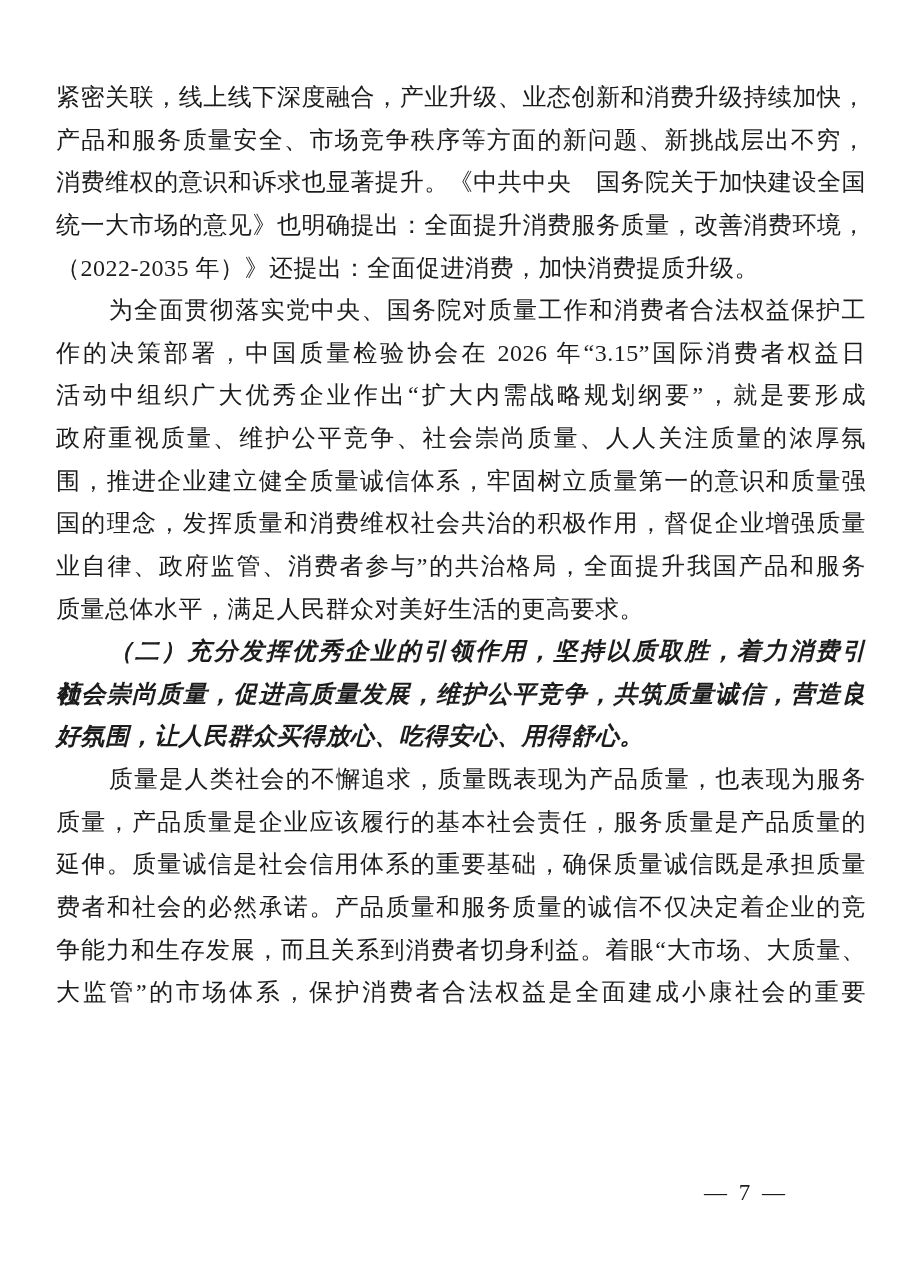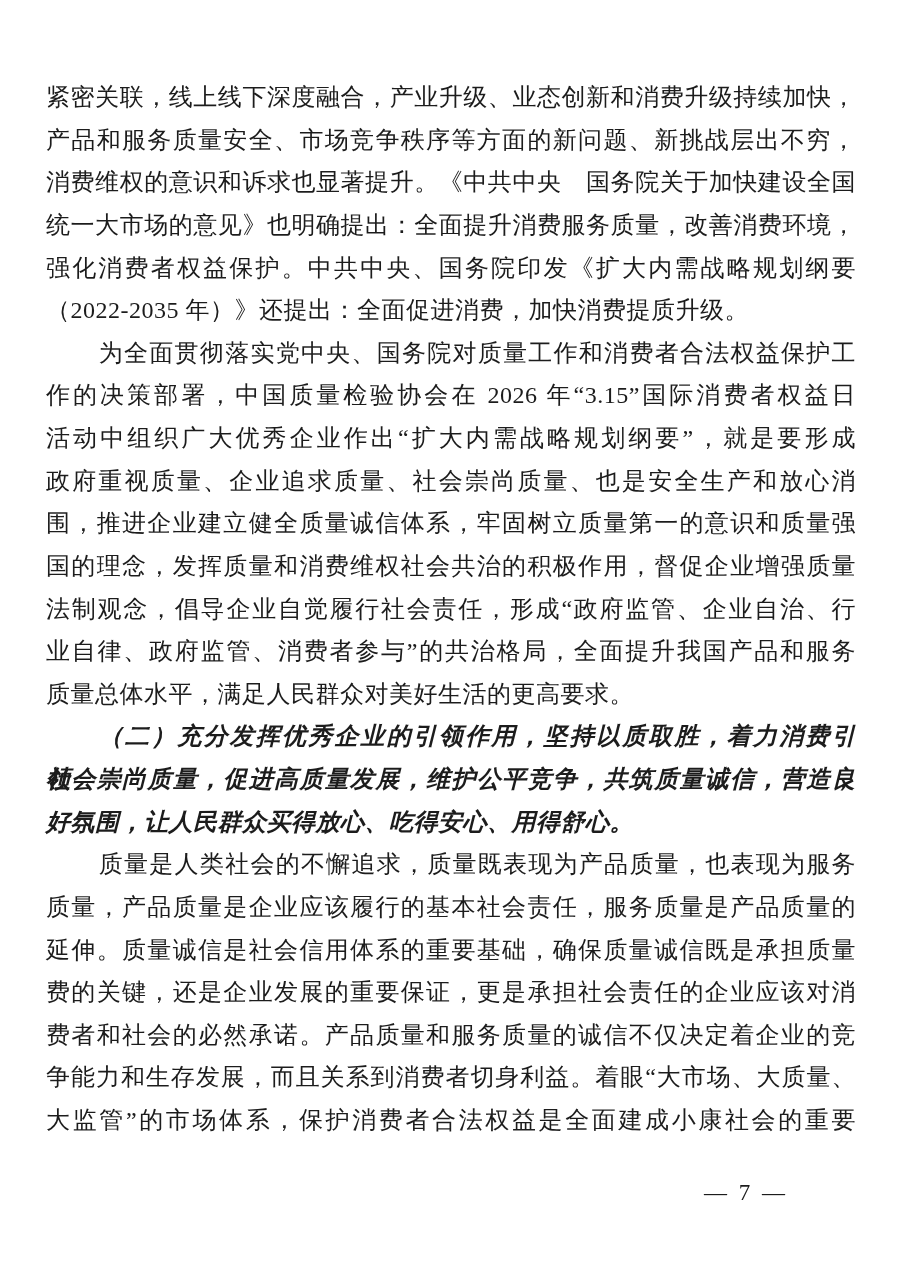--- a/index.html
+++ b/index.html
@@ -8,21 +8,21 @@
     background: #ffffff;
     overflow: hidden;
   }
   body {
     position: relative;
     font-family: "Liberation Serif", "DejaVu Serif", serif;
     color: #1c1c1c;
   }
   .doc {
     position: absolute;
-    left: 46px;
+    left: 56px;
     top: 76px;
     width: 810px;
   }
   .para { display: block; }
   .line {
     display: block;
     height: 42.64px;
     line-height: 42.64px;
     font-size: 24px;
     letter-spacing: 0.5px;
@@ -52,43 +52,40 @@
 </style>
 </head>
 <body>
 
 <main class="doc">
     <div class="para">
       <div class="line justify">紧密关联，线上线下深度融合，产业升级、业态创新和消费升级持续加快，</div>
       <div class="line justify">产品和服务质量安全、市场竞争秩序等方面的新问题、新挑战层出不穷，</div>
       <div class="line justify">消费维权的意识和诉求也显著提升。《中共中央　国务院关于加快建设全国</div>
       <div class="line justify">统一大市场的意见》也明确提出：全面提升消费服务质量，改善消费环境，</div>
-      <div class="line justify">强化消费者权益保护。中共中央、国务院印发《扩大内需战略规划纲要</div>
       <div class="line plain">（2022-2035 年）》还提出：全面促进消费，加快消费提质升级。</div>
     </div>
     <div class="para">
       <div class="line justify indent">为全面贯彻落实党中央、国务院对质量工作和消费者合法权益保护工</div>
       <div class="line justify">作的决策部署，中国质量检验协会在 2026 年“3.15”国际消费者权益日</div>
       <div class="line justify">活动中组织广大优秀企业作出“扩大内需战略规划纲要”，就是要形成</div>
-      <div class="line justify">政府重视质量、企业追求质量、社会崇尚质量、也是安全生产和放心消</div>
+      <div class="line justify">政府重视质量、维护公平竞争、社会崇尚质量、人人关注质量的浓厚氛</div>
       <div class="line justify">围，推进企业建立健全质量诚信体系，牢固树立质量第一的意识和质量强</div>
       <div class="line justify">国的理念，发挥质量和消费维权社会共治的积极作用，督促企业增强质量</div>
-      <div class="line justify">法制观念，倡导企业自觉履行社会责任，形成“政府监管、企业自治、行</div>
       <div class="line justify">业自律、政府监管、消费者参与”的共治格局，全面提升我国产品和服务</div>
       <div class="line plain">质量总体水平，满足人民群众对美好生活的更高要求。</div>
     </div>
     <div class="para bold">
       <div class="line justify indent">（二）充分发挥优秀企业的引领作用，坚持以质取胜，着力消费引领，</div>
       <div class="line justify">社会崇尚质量，促进高质量发展，维护公平竞争，共筑质量诚信，营造良</div>
       <div class="line plain">好氛围，让人民群众买得放心、吃得安心、用得舒心。</div>
     </div>
     <div class="para">
       <div class="line justify indent">质量是人类社会的不懈追求，质量既表现为产品质量，也表现为服务</div>
       <div class="line justify">质量，产品质量是企业应该履行的基本社会责任，服务质量是产品质量的</div>
       <div class="line justify">延伸。质量诚信是社会信用体系的重要基础，确保质量诚信既是承担质量</div>
-      <div class="line justify">费的关键，还是企业发展的重要保证，更是承担社会责任的企业应该对消</div>
       <div class="line justify">费者和社会的必然承诺。产品质量和服务质量的诚信不仅决定着企业的竞</div>
       <div class="line justify">争能力和生存发展，而且关系到消费者切身利益。着眼“大市场、大质量、</div>
       <div class="line justify">大监管”的市场体系，保护消费者合法权益是全面建成小康社会的重要</div>
     </div>
   </main>
 
 <div class="pagenum">— 7 —</div>
 
 </body></html>

